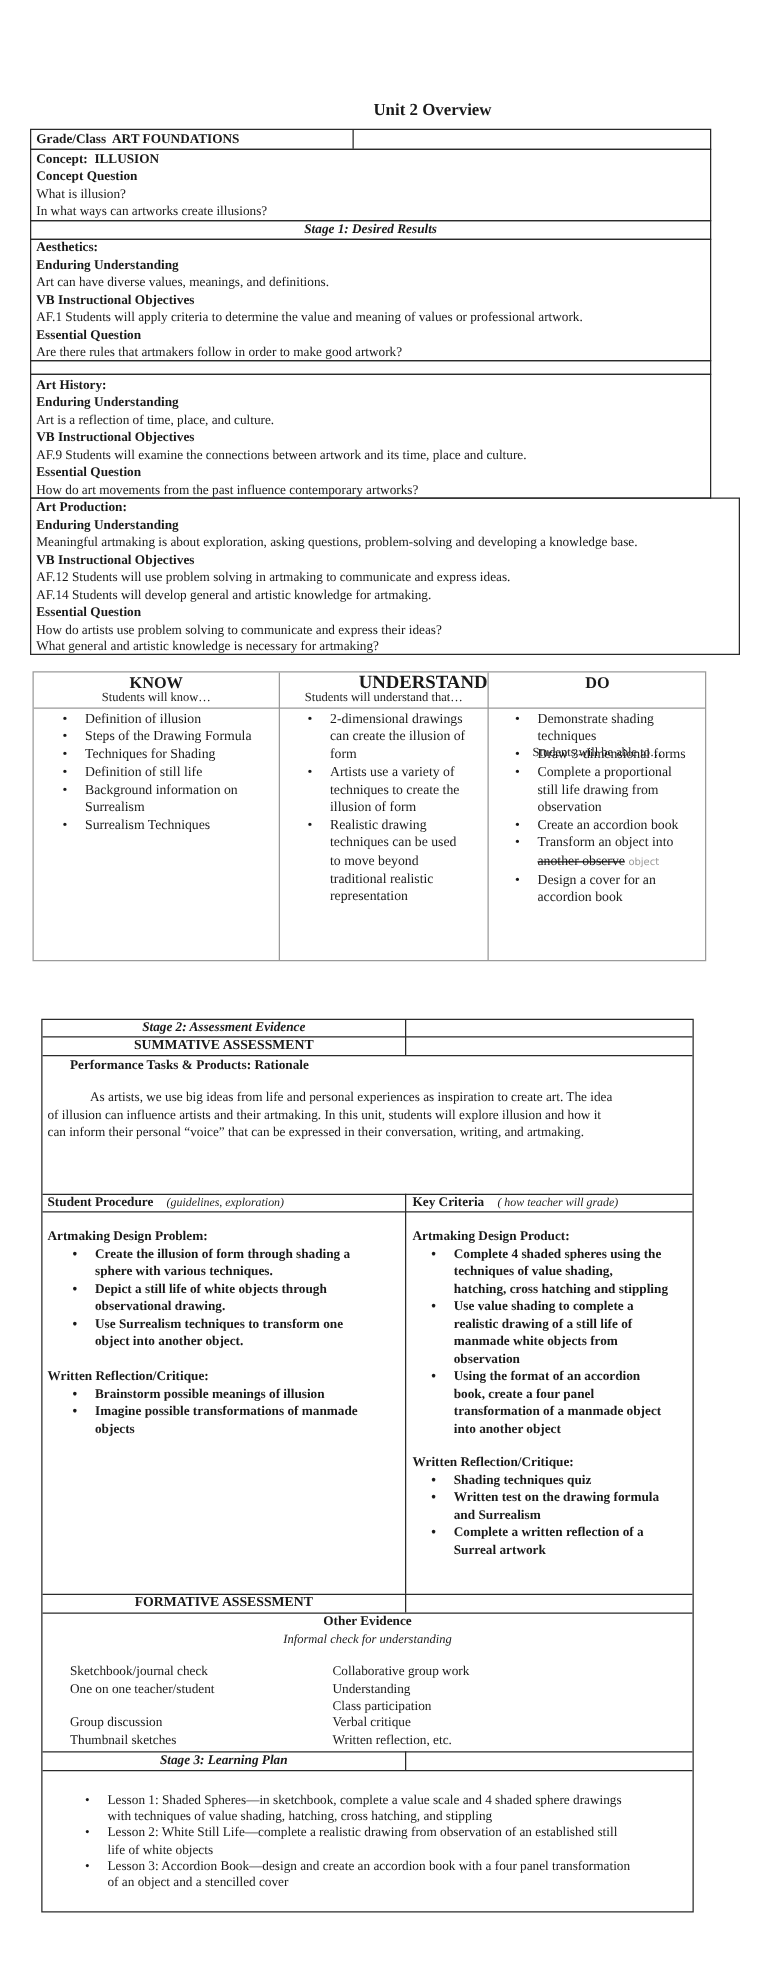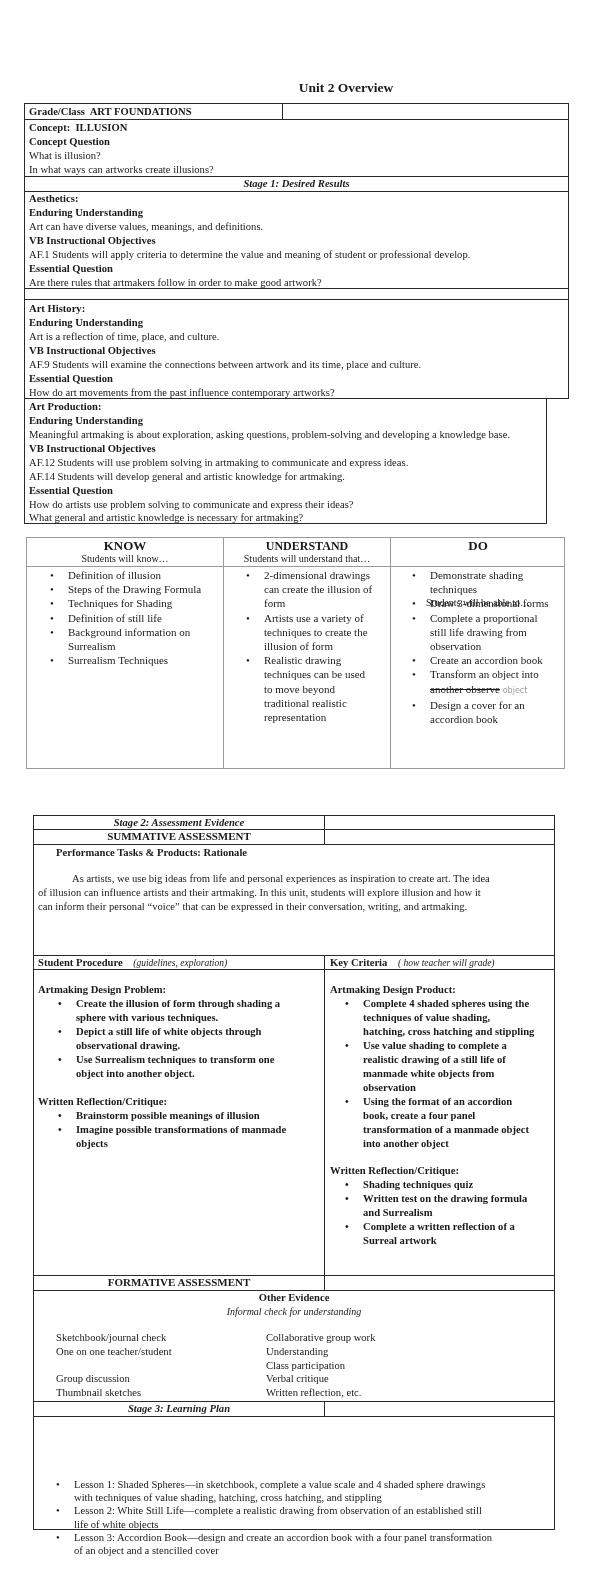--- a/index.html
+++ b/index.html
@@ -35,37 +35,37 @@
 </div>
 <div class="abs box" style="left:24px;top:176px;width:545px;height:16px;">
   <div class="abs line bi center" style="left:0;width:543px;top:0;">Stage 1:  Desired Results</div>
 </div>
 
 <div class="abs box" style="left:24px;top:191px;width:545px;height:98px;">
   <div class="abs line b" style="left:4px;top:0;">Aesthetics:</div>
   <div class="abs line b" style="left:4px;top:14px;">Enduring Understanding</div>
   <div class="abs line" style="left:4px;top:28px;">Art can have diverse values, meanings, and definitions.</div>
   <div class="abs line b" style="left:4px;top:42px;">VB Instructional Objectives</div>
-  <div class="abs line" style="left:4px;top:56px;">AF.1  Students will apply criteria to determine the value and meaning of student or professional develop.</div>
+  <div class="abs line" style="left:4px;top:56px;">AF.1  Students will apply criteria to determine the value and meaning of values or professional artwork.</div>
   <div class="abs line b" style="left:4px;top:70px;">Essential Question</div>
   <div class="abs line" style="left:4px;top:84px;">Are there rules that artmakers follow in order to make good artwork?</div>
 </div>
 <div class="abs box" style="left:24px;top:288px;width:545px;height:12px;"></div>
 
 <div class="abs box" style="left:24px;top:299px;width:545px;height:100px;">
   <div class="abs line b" style="left:4px;top:2px;">Art History:</div>
   <div class="abs line b" style="left:4px;top:16px;">Enduring Understanding</div>
   <div class="abs line" style="left:4px;top:30px;">Art is a reflection of time, place, and culture.</div>
   <div class="abs line b" style="left:4px;top:44px;">VB Instructional Objectives</div>
   <div class="abs line" style="left:4px;top:58px;">AF.9  Students will examine the connections between artwork and its time, place and culture.</div>
   <div class="abs line b" style="left:4px;top:72px;">Essential Question</div>
   <div class="abs line" style="left:4px;top:86px;">How do art movements from the past influence contemporary artworks?</div>
 </div>
 
-<div class="abs box" style="left:24px;top:398px;width:523px;height:126px;text-align:center;">
+<div class="abs box" style="left:24px;top:398px;width:568px;height:126px;text-align:center;">
   <div class="abs line b" style="left:4px;top:1px;">Art Production:</div>
   <div class="abs line b" style="left:4px;top:15px;">Enduring Understanding</div>
   <div class="abs line" style="left:4px;top:29px;">Meaningful artmaking is about exploration, asking questions, problem-solving and developing a knowledge base.</div>
   <div class="abs line b" style="left:4px;top:43px;">VB Instructional Objectives</div>
   <div class="abs line" style="left:4px;top:57px;">AF.12  Students will use problem solving in artmaking to communicate and express ideas.</div>
   <div class="abs line" style="left:4px;top:71px;">AF.14  Students will develop general and artistic knowledge for artmaking.</div>
   <div class="abs line b" style="left:4px;top:85px;">Essential Question</div>
   <div class="abs line" style="left:4px;top:99px;">How do artists use problem solving to communicate and express their ideas?</div>
   <div class="abs line" style="left:4px;top:112px;">What general and artistic knowledge is necessary for artmaking?</div>
 </div>
@@ -73,21 +73,21 @@
 <div class="abs box grey" style="left:26px;top:537px;width:539px;height:232px;border-width:1px;">
   <div class="abs" style="left:196px;top:0;width:1px;height:230px;background:#9a9a9a;"></div>
   <div class="abs" style="left:363px;top:0;width:1px;height:230px;background:#9a9a9a;"></div>
   <div class="abs" style="left:0;top:28px;width:537px;height:1px;background:#9a9a9a;"></div>
 
   <div class="abs center" style="left:0;width:196px;top:1px;">
     <div class="b" style="font-size:13px;line-height:14px;">KNOW</div>
     <div class="line" style="font-size:10px;line-height:12px;">Students will know…</div>
   </div>
   <div class="abs center" style="left:197px;width:166px;top:1px;">
-    <div class="b" style="font-size:12px;line-height:14px;">UNDERSTAND</div>
+    <div class="b" style="font-size:15px;line-height:14px;text-align:right;">UNDERSTAND</div>
     <div class="line" style="font-size:10px;line-height:12px;">Students will understand that…</div>
   </div>
   <div class="abs center" style="left:364px;width:174px;top:1px;">
     <div class="b" style="font-size:13px;line-height:14px;">DO</div>
     <div class="line" style="font-size:10px;line-height:12px;margin-top:44px;">Students will be able to…</div>
   </div>
 
   <ul class="abs" style="left:41px;top:30px;font-size:11px;line-height:14.2px;">
     <li><span>Definition of illusion</span></li>
     <li><span>Steps of the Drawing Formula</span></li>
@@ -178,18 +178,18 @@
     <div class="line">Class participation</div>
     <div class="line">Verbal critique</div>
     <div class="line">Written reflection, etc.</div>
   </div>
 
   <div class="abs" style="left:0;top:585px;width:520px;height:1px;background:#2a2a2a;"></div>
   <div class="abs" style="left:0;top:600px;width:520px;height:1px;background:#2a2a2a;"></div>
   <div class="abs" style="left:290px;top:585px;width:1px;height:15px;background:#2a2a2a;"></div>
   <div class="abs line bi center" style="left:0;width:290px;top:586px;">Stage 3:  Learning Plan</div>
 
-  <ul class="abs" style="left:40px;top:618px;font-size:10.6px;line-height:13.2px;margin-top:44px;">
+  <ul class="abs" style="left:52px;top:618px;font-size:10.6px;line-height:13.2px;">
     <li><span>Lesson 1:  Shaded Spheres—in sketchbook, complete a value scale and 4 shaded sphere drawings</span><br><span>with techniques of value shading, hatching, cross hatching, and stippling</span></li>
     <li><span>Lesson 2:  White Still Life—complete a realistic drawing from observation of an established still</span><br><span>life of white objects</span></li>
     <li><span>Lesson 3:  Accordion Book—design and create an accordion book with a four panel transformation</span><br><span>of an object and a stencilled cover</span></li>
   </ul>
 </div>
 
 </body></html>

